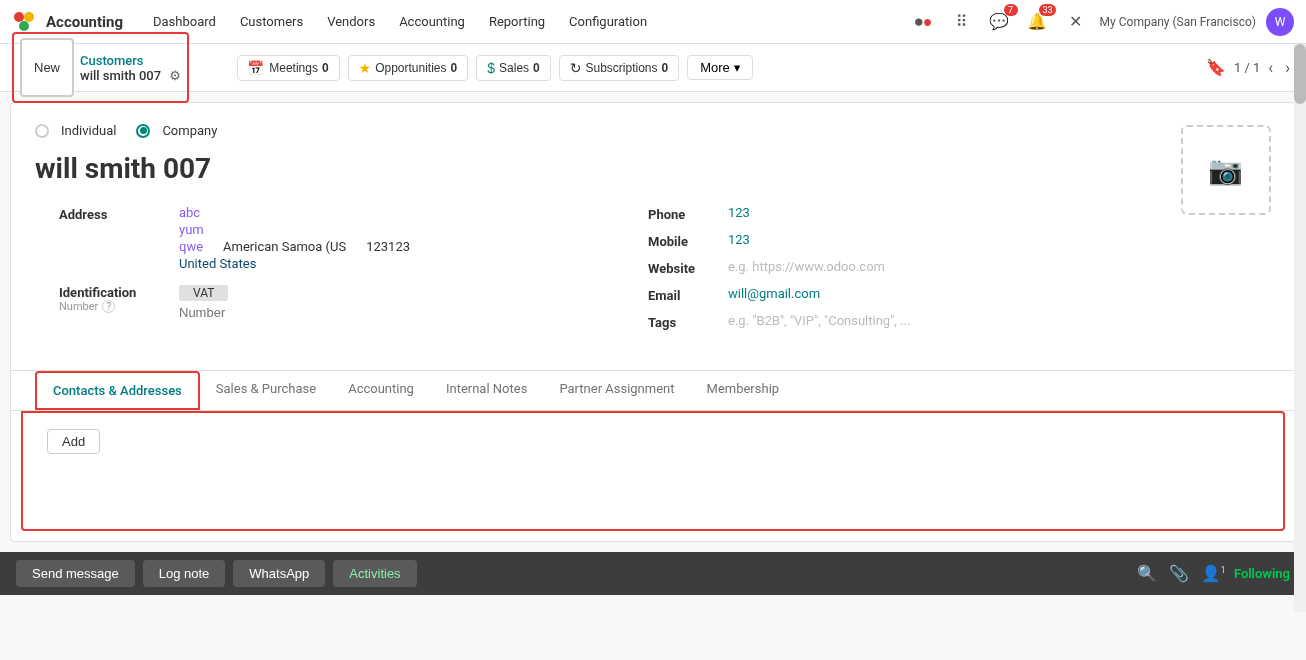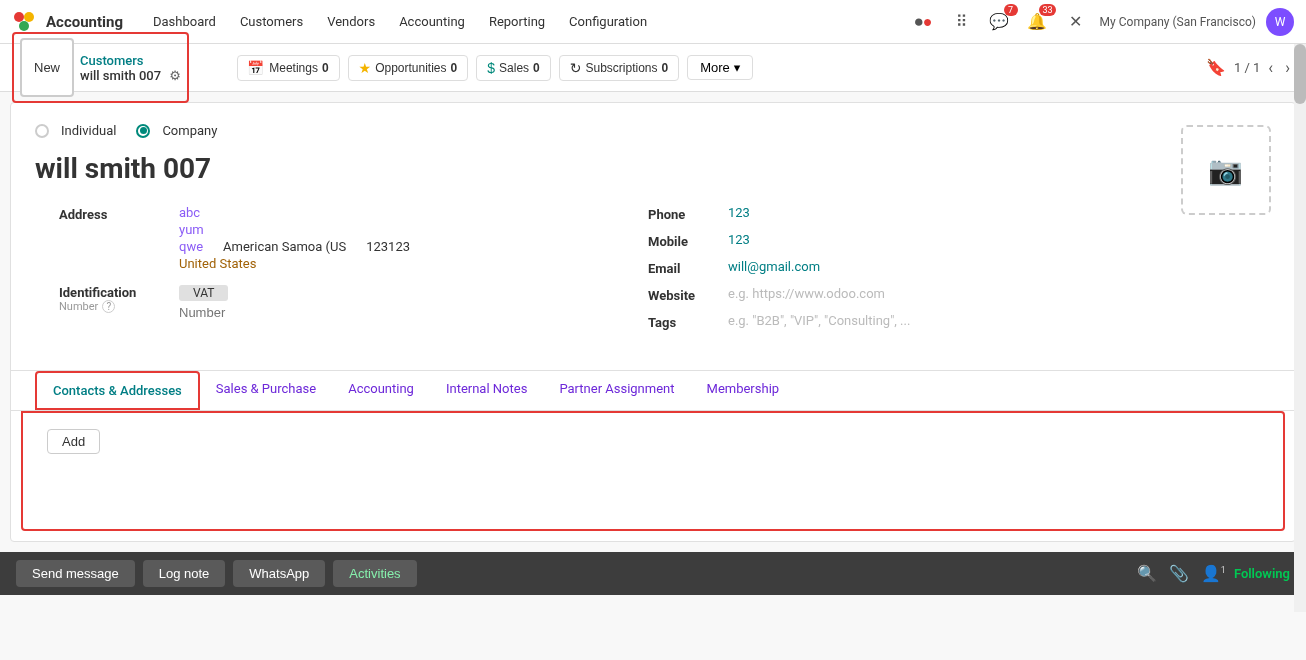--- a/index.html
+++ b/index.html
@@ -62,34 +62,34 @@
     .form-body { display: grid; grid-template-columns: 1fr 1fr; gap: 0; padding: 0 24px 20px 24px; }
 
     .form-section { }
     .form-row { display: flex; align-items: flex-start; margin-bottom: 10px; }
     .form-label { font-weight: 700; min-width: 120px; font-size: 13px; padding-top: 2px; }
     .form-value { color: #017e84; font-size: 13px; }
     .form-value-plain { color: #333; font-size: 13px; }
     .form-value-gray { color: #bbb; font-size: 13px; }
     .address-block { display: flex; flex-direction: column; gap: 2px; }
     .address-line { color: #8b5cf6; font-size: 13px; }
-    .address-line-country { color: #a16207; font-size: 13px; }
+    .address-line-country { color: #0c4a6e; font-size: 13px; }
     .address-line-zip { display: flex; gap: 20px; }
     .address-label-col { min-width: 120px; }
 
     .id-label { font-weight: 700; font-size: 13px; }
     .id-sublabel { color: #999; font-size: 11px; }
     .vat-row { display: flex; gap: 8px; align-items: center; margin-bottom: 4px; }
     .vat-tag { background: #e0e0e0; border-radius: 3px; padding: 1px 14px; font-size: 12px; color: #333; }
     .vat-input { border: none; outline: none; color: #bbb; font-size: 13px; }
 
     
     .tabs-container { border-top: 1px solid #e0e0e0; }
     .tabs { display: flex; background: #fff; border-bottom: 1px solid #e0e0e0; padding: 0 24px; }
-    .tab { padding: 10px 16px; cursor: pointer; font-size: 13px; color: #6d28d9; border-bottom: 2px solid transparent; white-space: nowrap; }
+    .tab { padding: 10px 16px; cursor: pointer; font-size: 13px; color: #737373; border-bottom: 2px solid transparent; white-space: nowrap; }
     .tab.active { color: #017e84; border-bottom: 2px solid #017e84; font-weight: 500; border: 2px solid #e53935; border-bottom: 2px solid #e53935; border-radius: 4px 4px 0 0; }
 
     .tab-content { padding: 16px 24px; min-height: 120px; border: 2px solid #e53935; margin: 0 10px 10px 10px; border-radius: 0 4px 4px 4px; }
     .add-btn { border: 1px solid #ccc; background: #fff; border-radius: 4px; padding: 4px 14px; cursor: pointer; font-size: 13px; color: #333; }
 
     
     .bottom-bar { display: flex; align-items: center; background: #3d3d3d; padding: 8px 16px; gap: 8px; }
     .bottom-btn { padding: 6px 16px; border-radius: 4px; cursor: pointer; font-size: 13px; font-weight: 500; text-align: center; }
     .send-msg-btn { background: #5a5a5a; color: #fff; border: none; }
     .log-btn { background: #5a5a5a; color: #fff; border: none; }
@@ -247,26 +247,26 @@
       <div class="form-section" style="padding-left: 40px;">
         <div class="form-row" style="margin-bottom:10px;">
           <span class="form-label" style="min-width:80px;">Phone</span>
           <span class="form-value">123</span>
         </div>
         <div class="form-row" style="margin-bottom:10px;">
           <span class="form-label" style="min-width:80px;">Mobile</span>
           <span class="form-value">123</span>
         </div>
         <div class="form-row" style="margin-bottom:10px;">
+          <span class="form-label" style="min-width:80px;">Website</span>
+          <span class="form-value-gray">e.g. https://www.odoo.com</span>
+        </div>
+        <div class="form-row" style="margin-bottom:10px;">
           <span class="form-label" style="min-width:80px;">Email</span>
           <span class="form-value">will@gmail.com</span>
-        </div>
-        <div class="form-row" style="margin-bottom:10px;">
-          <span class="form-label" style="min-width:80px;">Website</span>
-          <span class="form-value-gray">e.g. https://www.odoo.com</span>
         </div>
         <div class="form-row">
           <span class="form-label" style="min-width:80px;">Tags</span>
           <span class="form-value-gray">e.g. "B2B", "VIP", "Consulting", ...</span>
         </div>
       </div>
     </div>
   </div>
 
   <div class="tabs-container">

